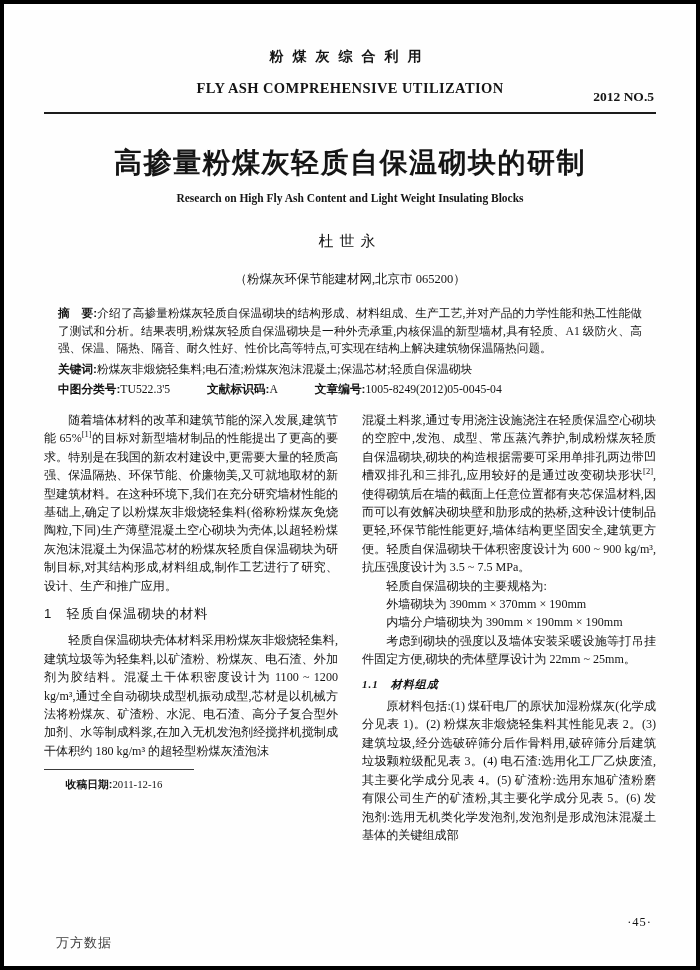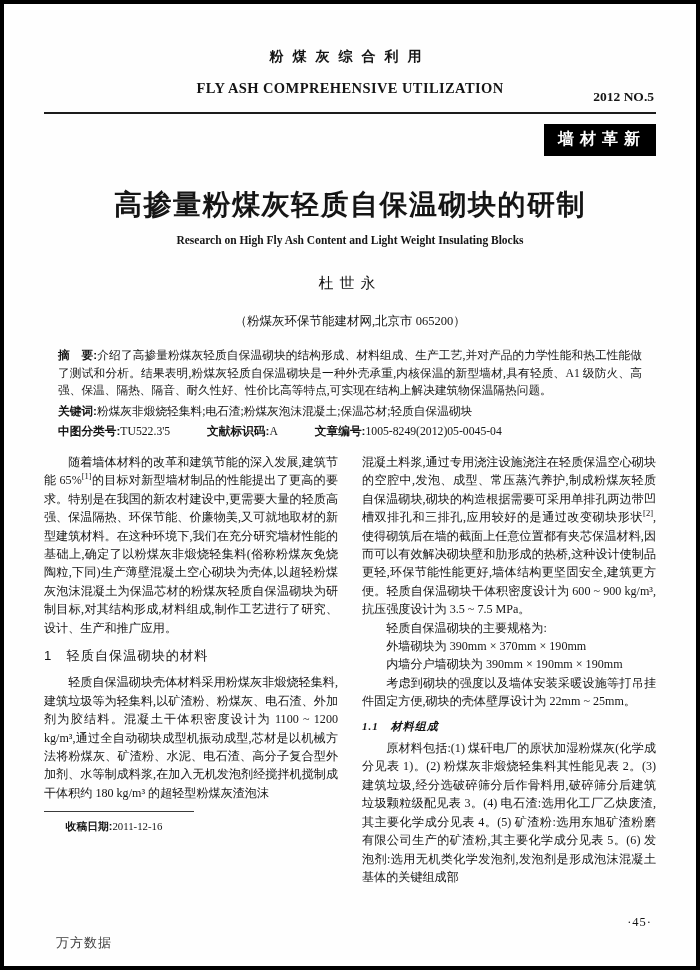--- a/index.html
+++ b/index.html
@@ -87,23 +87,20 @@
 <body>
 
 <div class="page">
 
   <div>
     <div class="hdr-cn">粉煤灰综合利用</div>
     <div class="hdr-row">
       <span class="hdr-en">FLY ASH COMPREHENSIVE UTILIZATION</span>
       <span class="hdr-issue">2012  NO.5</span>
     </div>
-    <div class="badge-row">
-      <span class="badge">墙材革新</span>
-    </div>
   </div>
 
   <h1 class="title">高掺量粉煤灰轻质自保温砌块的研制</h1>
   <div class="title-en">Research on High Fly Ash Content and Light Weight Insulating Blocks</div>
   <div class="author">杜世永</div>
   <div class="affil">（粉煤灰环保节能建材网,北京市 065200）</div>
 
   <div class="absblock">
     <span class="lbl">摘　要:</span><span>介绍了高掺量粉煤灰轻质自保温砌块的结构形成、材料组成、生产工艺,并对产品的力学性能和热工性能做了测试和分析。结果表明,粉煤灰轻质自保温砌块是一种外壳承重,内核保温的新型墙材,具有轻质、A1 级防火、高强、保温、隔热、隔音、耐久性好、性价比高等特点,可实现在结构上解决建筑物保温隔热问题。</span>
   </div>

